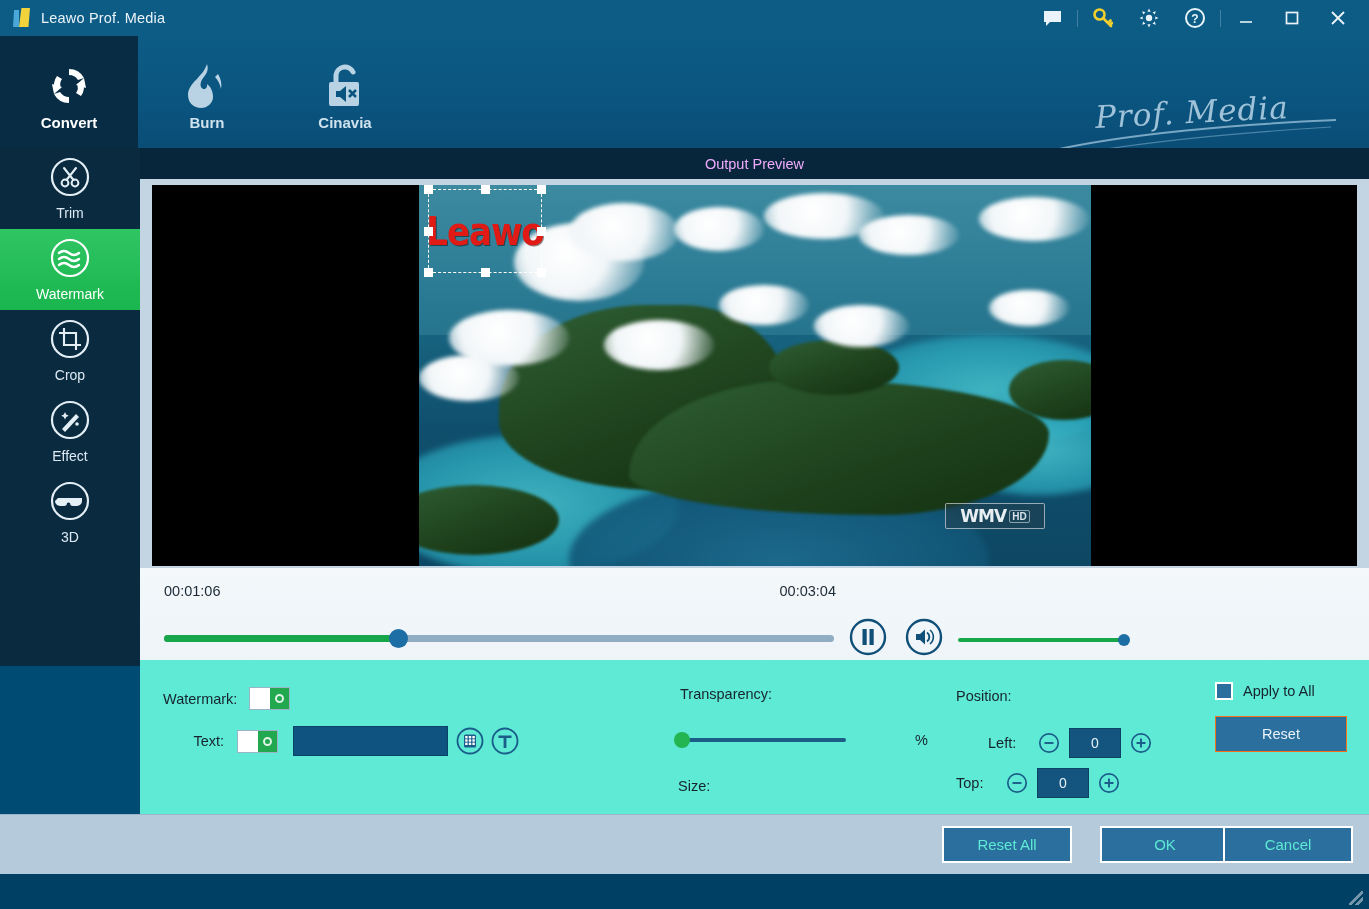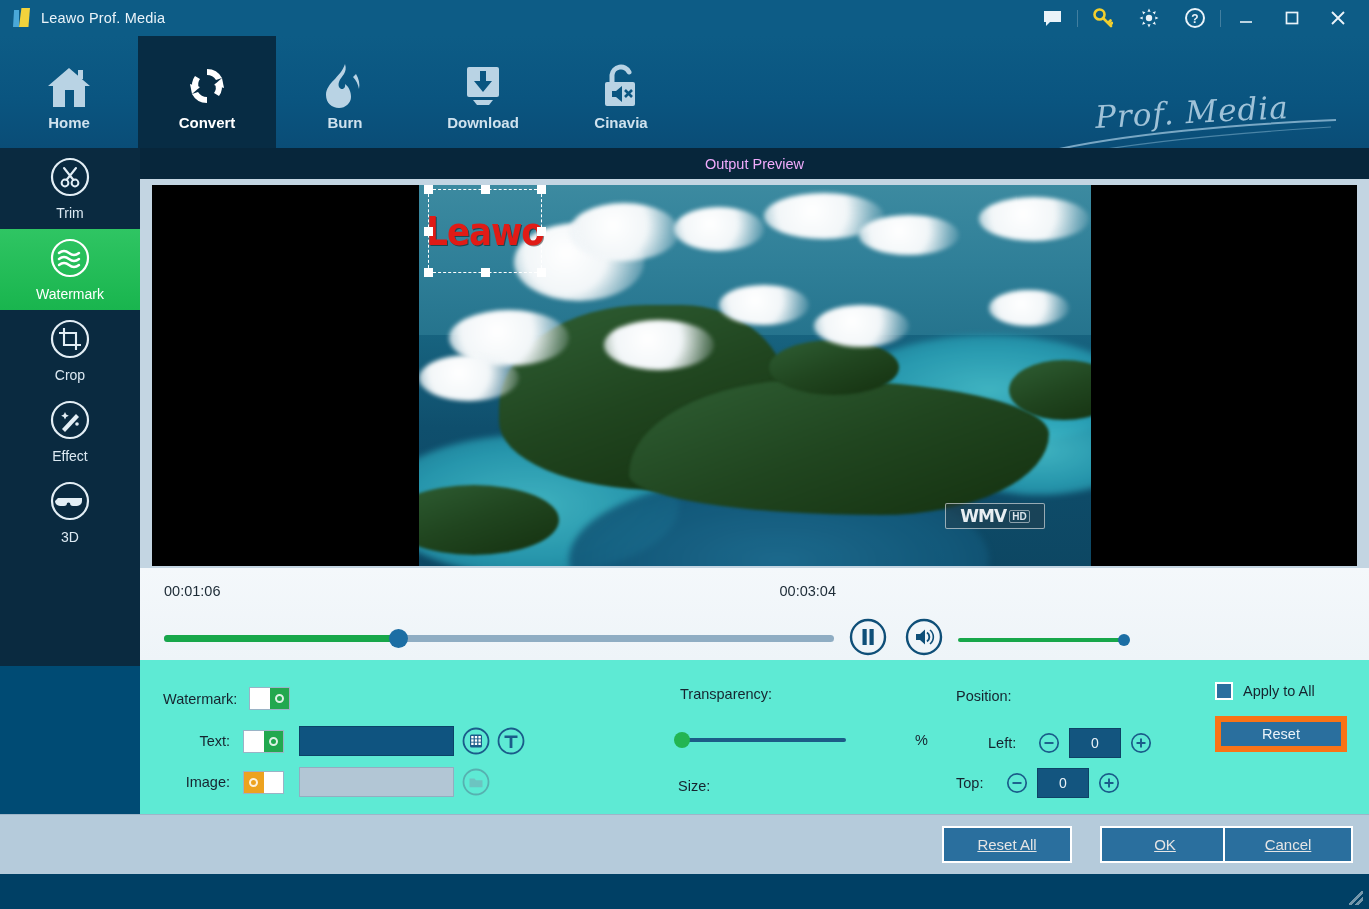--- a/index.html
+++ b/index.html
@@ -290,41 +290,40 @@
     background:#13557f; border:1px solid #0e4265;
     color:#e9f2f8; font-size:14px;
     display:flex; align-items:center; justify-content:center;
   }
 
   .checkbox {
     width:18px; height:18px; background:#2a6f9e;
     border:2px solid #ffffff; cursor:pointer;
   }
   .btn {
-    background:#2a6f9e; border:6px solid #f97316;
+    background:#2a6f9e; border:1px solid #f97316;
     color:#eaf3f9; font-size:14.5px;
     display:flex; align-items:center; justify-content:center;
     cursor:pointer;
   }
 
   
   .footer {
     position:absolute; left:0; top:814px;
     width:1369px; height:60px;
     background:#b5cbdb;
     border-top: 1px solid #9db5c8;
   }
   .footer-btn {
     position:absolute; top:11px;
     width:130px; height:37px;
     background:#2a6f9e; border:2px solid #ffffff;
-    color:#e5e5e5; font-size:15px;
+    color:#5eead4; font-size:15px;
     display:flex; align-items:center; justify-content:center;
     cursor:pointer;
-    text-decoration:underline;
   }
   .statusbar {
     position:absolute; left:0; top:874px;
     width:1369px; height:35px;
     background:#004065;
   }
   .grip {
     position:absolute; right:6px; bottom:4px;
     width:14px; height:14px;
     background:
@@ -385,30 +384,20 @@
       <div class="tbtn">
         <svg width="20" height="20" viewBox="0 0 20 20">
             <path d="M4 4 L16 16 M16 4 L4 16" stroke="#eaf3f9" stroke-width="1.9"></path>
           </svg>
       </div>
     </div>
   </div>
 
   <div class="topnav">
 
-    <div class="navitem">
-      <div class="nav-ico">
-        <svg width="48" height="46" viewBox="0 0 48 46">
-          <path d="M24 4 L45 22 L40 22 L40 43 L8 43 L8 22 L3 22 Z" fill="#b9d3e4"></path>
-          <rect x="20" y="26" width="9" height="17" fill="#0a5580"></rect>
-          <rect x="33" y="6" width="5" height="9" fill="#b9d3e4"></rect>
-        </svg>
-      </div>
-      <div class="nav-label">Home</div>
-    </div>
 
     <div class="navitem active">
       <div class="nav-ico">
         <svg width="48" height="48" viewBox="0 0 48 48">
           <path d="M24 7 a17 17 0 0 1 15 9 l-6 2 a11 11 0 0 0 -9 -5 z" fill="#ffffff"></path>
           <path d="M39 16 l2 10 -10 -3 z" fill="#ffffff"></path>
           <path d="M24 41 a17 17 0 0 1 -15 -9 l6 -2 a11 11 0 0 0 9 5 z" fill="#ffffff"></path>
           <path d="M9 32 l-2 -10 10 3 z" fill="#ffffff"></path>
           <path d="M38 20 a15 15 0 0 1 -2 14 l-5 -3 a9 9 0 0 0 1 -9 z" fill="#ffffff"></path>
           <path d="M10 28 a15 15 0 0 1 2 -14 l5 3 a9 9 0 0 0 -1 9 z" fill="#ffffff"></path>
@@ -421,30 +410,20 @@
       <div class="nav-ico">
         <svg width="44" height="48" viewBox="0 0 44 48">
           <path d="M22 2 c3 9 -4 12 -6 18 c-1.5 4.5 1 7 3 7 c2.5 0 3.5 -2.5 3 -5 c4 3 6 8 6 13 c0 6 -5.5 11 -12 11 c-7 0 -13 -5 -13 -13 c0 -12 15 -18 19 -31 z" fill="#b9d3e4"></path>
           <path d="M33 12 c3 5 4 10 3 15 c-1 -5 -3 -9 -6 -12 z" fill="#b9d3e4"></path>
         </svg>
       </div>
       <div class="nav-label">Burn</div>
     </div>
 
 
-    <div class="navitem">
-      <div class="nav-ico">
-        <svg width="48" height="48" viewBox="0 0 48 48">
-          <rect x="8" y="5" width="32" height="30" rx="2" fill="#b9d3e4"></rect>
-          <path d="M24 30 L15 19 h6 v-10 h6 v10 h6 z" fill="#0a5580"></path>
-          <path d="M14 38 h20 l-4 5 h-12 z" fill="#b9d3e4"></path>
-        </svg>
-      </div>
-      <div class="nav-label">Download</div>
-    </div>
 
     <div class="navitem">
       <div class="nav-ico">
         <svg width="44" height="48" viewBox="0 0 44 48">
           <path d="M13 20 v-7 a9 9 0 0 1 17 -3" fill="none" stroke="#b9d3e4" stroke-width="5" stroke-linecap="round"></path>
           <rect x="6" y="20" width="30" height="24" rx="2" fill="#b9d3e4"></rect>
           <path d="M13 29 h4 l6 -5 v16 l-6 -5 h-4 z" fill="#0a5580"></path>
           <path d="M26 28 l7 7 M33 28 l-7 7" stroke="#0a5580" stroke-width="2.6"></path>
         </svg>
       </div>
@@ -612,21 +591,21 @@
     <div class="row" style="left:23px; top:27px;">
       <span class="lbl" style="width:80px;">Watermark:</span>
       <div class="toggle on-right" style="margin-left:6px;">
         <div class="half left"></div>
         <div class="half right">
             <div class="knob-o"></div>
           </div>
       </div>
     </div>
 
-    <div class="row" style="left:23px; top:66px;">
+    <div class="row" style="left:17px; top:66px;">
       <span class="lbl" style="width:80px; text-align:right; padding-right:13px;">Text:</span>
       <div class="toggle on-right">
         <div class="half left"></div>
         <div class="half right">
             <div class="knob-o"></div>
           </div>
       </div>
       <input class="txtfield" style="margin-left: 15px; color: rgb(223, 234, 242); padding: 0px 6px; font-size: 14px;" value="">
       <div class="icobtn" style="margin-left:8px;">
         <svg width="28" height="28" viewBox="0 0 28 28">
@@ -646,36 +625,20 @@
         </svg>
       </div>
       <div class="icobtn" style="margin-left:7px;">
         <svg width="28" height="28" viewBox="0 0 28 28">
           <circle cx="14" cy="14" r="12.5" fill="none" stroke="#1a5c8a" stroke-width="1.8"></circle>
           <path d="M7.5 8.5 h13 v2.6 h-5.1 v9.8 h-2.8 v-9.8 h-5.1 z" fill="#1a5c8a"></path>
         </svg>
       </div>
     </div>
 
-    <div class="row" style="left:23px; top:107px;">
-      <span class="lbl" style="width:80px; text-align:right; padding-right:13px;">Image:</span>
-      <div class="toggle on-left">
-        <div class="half left">
-            <div class="knob-o"></div>
-          </div>
-        <div class="half right"></div>
-      </div>
-      <input class="imgfield" style="margin-left: 15px; padding: 0px 6px; font-size: 14px; color: rgb(76, 100, 120);" value="">
-      <div class="icobtn" style="margin-left:8px; opacity:.45;">
-        <svg width="28" height="28" viewBox="0 0 28 28">
-          <circle cx="14" cy="14" r="12.5" fill="none" stroke="#4e6d85" stroke-width="1.8"></circle>
-          <path d="M7.5 10.5 h5 l1.5 1.8 h6.5 v7 h-13 z" fill="#7f98ab"></path>
-        </svg>
-      </div>
-    </div>
 
     <span class="lbl" style="position:absolute; left:540px; top:26px;">Transparency:</span>
     <div class="tslider" style="left:540px; top:78px;">
       <div class="tknob"></div>
     </div>
 
     <span class="lbl" style="position:absolute; left:775px; top:72px;">%</span>
 
     <span class="lbl" style="position:absolute; left:538px; top:118px;">Size:</span>
 

